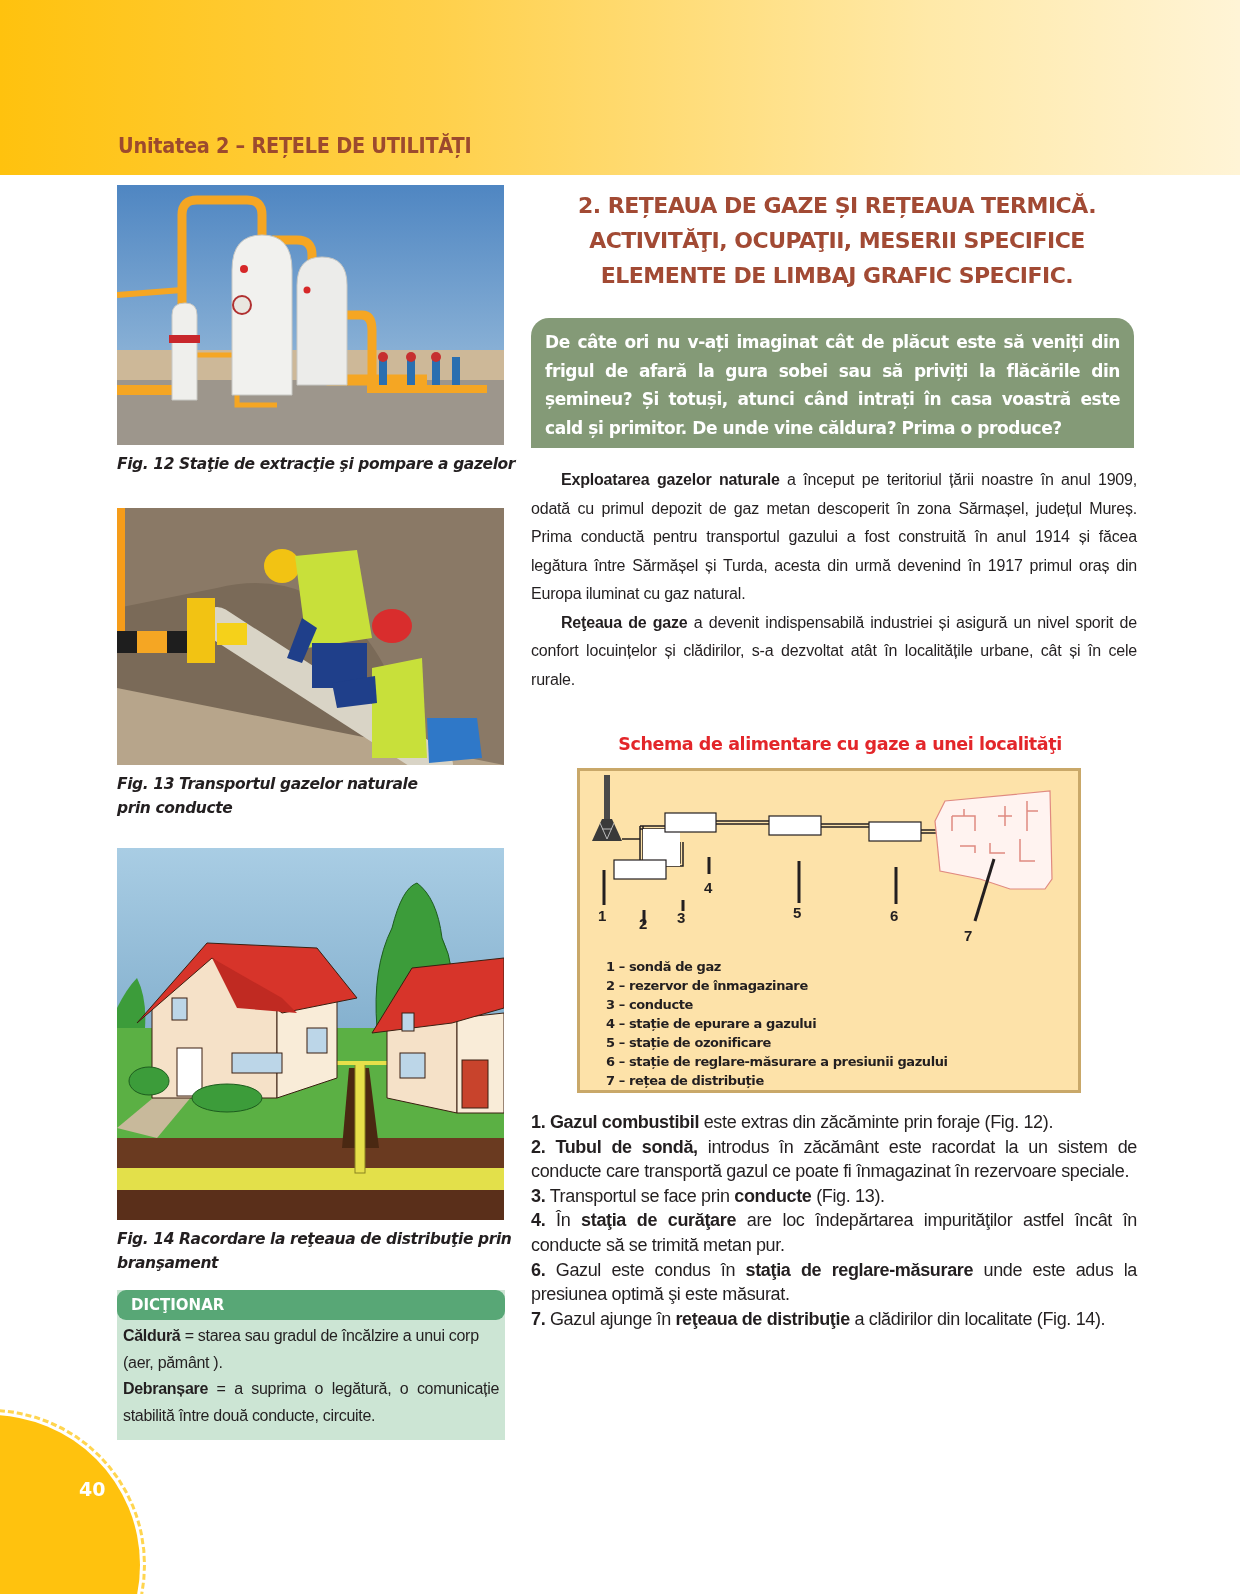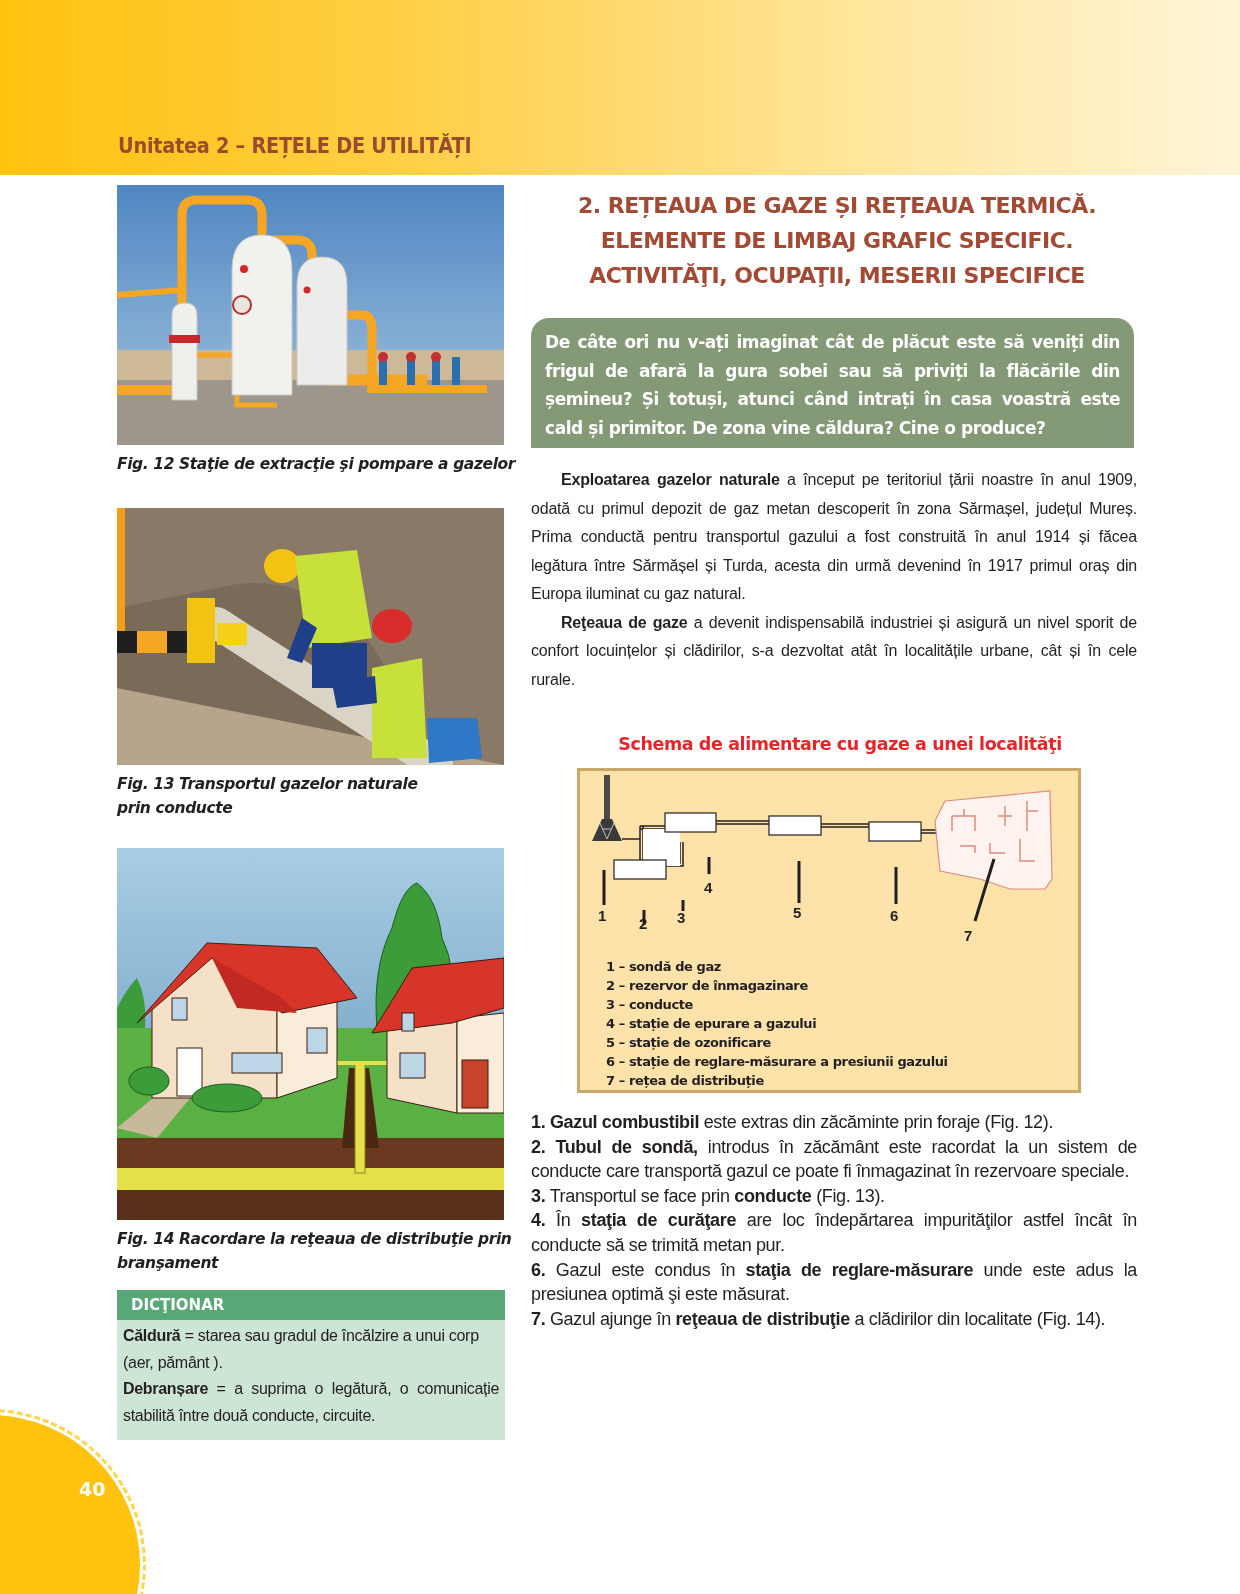--- a/index.html
+++ b/index.html
@@ -30,21 +30,21 @@
   .cap13 { top: 772px; }
   .cap14 { top: 1227px; }
 
   
   .dict {
     position: absolute; left: 117px; top: 1290px; width: 388px; height: 150px;
     background: #cce5d4;
   }
   .dict-head {
     background: #58a776; color: #ffffff; height: 30px; padding-left: 14px;
-    font-family: "DejaVu Sans", sans-serif; font-weight: bold; font-size: 15px; line-height: 30px;
+    font-family: "DejaVu Sans", sans-serif; font-weight: bold; font-size: 15px; line-height: 30px; border-radius: 9px;
   }
   .dict-body { padding: 3px 6px 0 6px; font-size: 16px; line-height: 26.5px; color: #231f20; letter-spacing: -0.3px; }
   .dict-body b { font-weight: bold; margin-top: 48px; }
 
   
   .corner { position: absolute; left: -160px; top: 1415px; width: 300px; height: 300px; border-radius: 50%;
     background: #ffc20e; }
   .corner-dash { position: absolute; left: -166px; top: 1409px; width: 312px; height: 312px; border-radius: 50%;
     border: 3px dashed #ffd54f; }
   .page-num { position: absolute; left: 79px; top: 1478px; font-family: "DejaVu Sans", sans-serif;
@@ -221,25 +221,25 @@
     <div style="text-align:justify;"><b>Debranșare</b><span> = a suprima o legătură, o comunicație stabilită între două conducte, circuite.</span></div>
   </div>
 </div>
 
 <div class="corner-dash"></div>
 <div class="corner"></div>
 <div class="page-num">40</div>
 
 <div class="section-title">
   <div>2. REȚEAUA DE GAZE ȘI REȚEAUA TERMICĂ.</div>
+  <div>ACTIVITĂŢI, OCUPAŢII, MESERII SPECIFICE</div>
   <div>ELEMENTE DE LIMBAJ GRAFIC SPECIFIC.</div>
-  <div>ACTIVITĂŢI, OCUPAŢII, MESERII SPECIFICE</div>
-</div>
-
-<div class="question">De câte ori nu v-ați imaginat cât de plăcut este să veniți din frigul de afară la gura sobei sau să priviți la flăcările din șemineu? Și totuși, atunci când intrați în casa voastră este cald și primitor. De zona vine căldura? Cine o produce?</div>
+</div>
+
+<div class="question">De câte ori nu v-ați imaginat cât de plăcut este să veniți din frigul de afară la gura sobei sau să priviți la flăcările din șemineu? Și totuși, atunci când intrați în casa voastră este cald și primitor. De unde vine căldura? Prima o produce?</div>
 
 <div class="body-text p1">
   <p><b>Exploatarea gazelor naturale</b><span> a început pe teritoriul țării noastre în anul 1909, odată cu primul depozit de gaz metan descoperit în zona Sărmașel, județul Mureș. Prima conductă pentru transportul gazului a fost construită în anul 1914 și făcea legătura între Sărmășel și Turda, acesta din urmă devenind în 1917 primul oraș din Europa iluminat cu gaz natural.</span></p>
   <p><b>Reţeaua de gaze</b><span> a devenit indispensabilă industriei și asigură un nivel sporit de confort locuințelor și clădirilor, s-a dezvoltat atât în localitățile urbane, cât și în cele rurale.</span></p>
 </div>
 
 <div class="schema-title">Schema de alimentare cu gaze a unei localităţi</div>
 
 <div class="schema">
   <svg width="498" height="319" viewBox="0 0 498 319">

